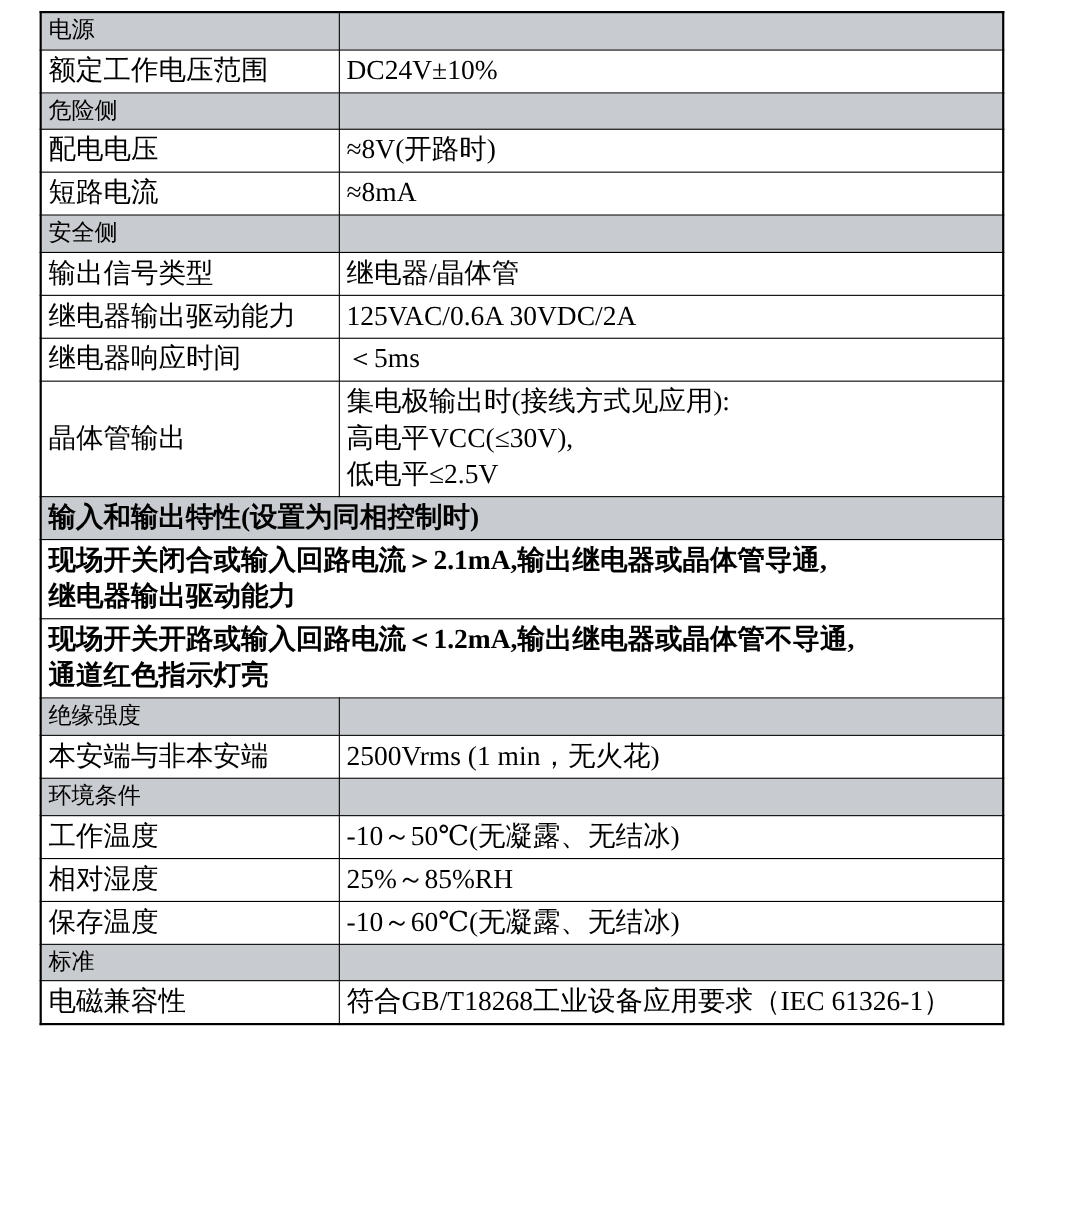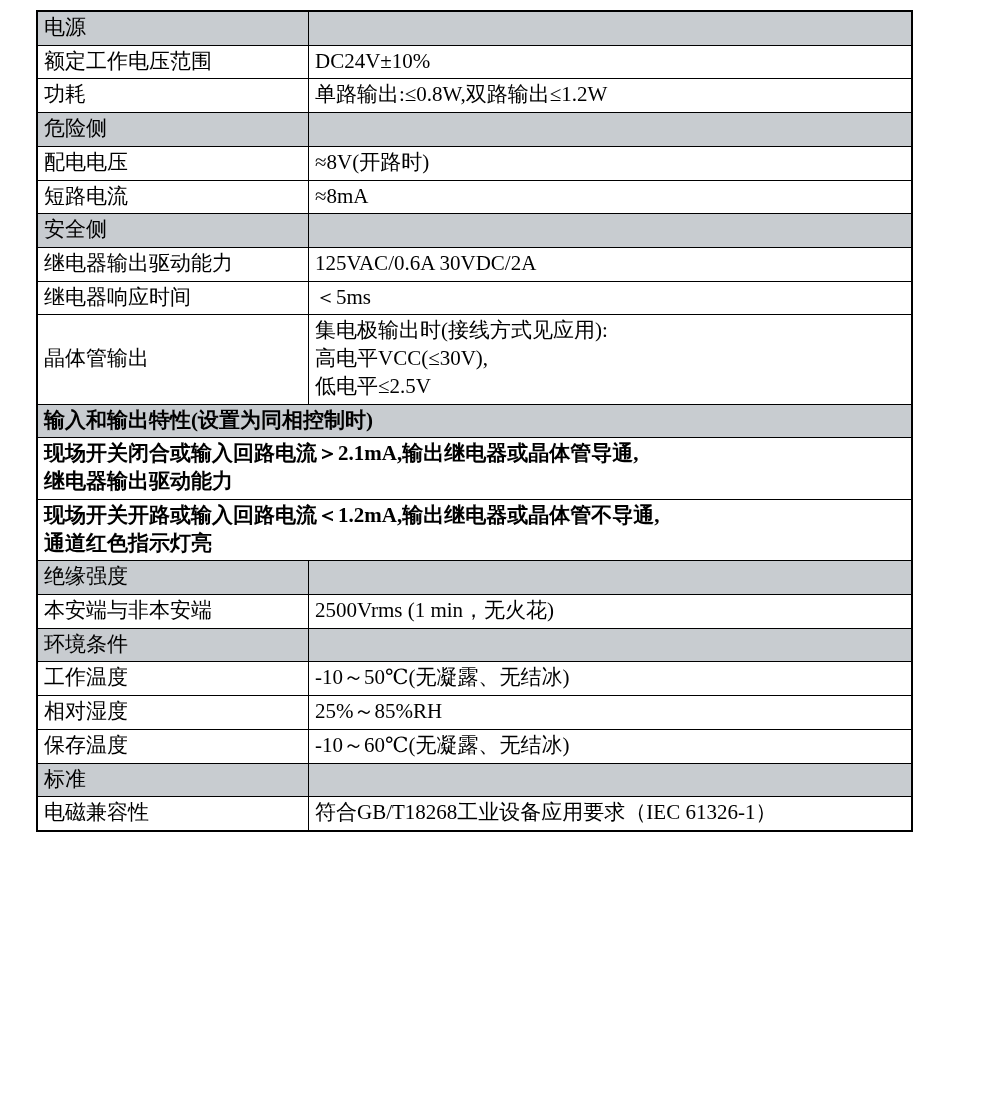--- a/index.html
+++ b/index.html
@@ -22,21 +22,21 @@
   }
   table.spec {
     border-collapse: collapse;
     width: 877px;
     table-layout: fixed;
     border: 2px solid #000;
   }
   table.spec td {
     border: 1px solid #000;
     padding: 2px 6px 3px 6px;
-    font-size: 21px;
+    font-size: 25px;
     line-height: 1.32;
     vertical-align: middle;
     white-space: nowrap;
     overflow: hidden;
   }
   td.label {
     width: 258px;
   }
   tr.section td {
     background: #c8ccd0;
@@ -70,24 +70,20 @@
       <tr class="section">
         <td class="label">电源</td>
         <td></td>
       </tr>
 
       <tr>
         <td class="label">额定工作电压范围</td>
         <td>DC24V±10%</td>
       </tr>
 
-      <tr>
-        <td class="label">功耗</td>
-        <td>单路输出:≤0.8W,双路输出≤1.2W</td>
-      </tr>
 
       <tr class="section">
         <td class="label">危险侧</td>
         <td></td>
       </tr>
 
 
       <tr>
         <td class="label">配电电压</td>
         <td>≈8V(开路时)</td>
@@ -96,20 +92,24 @@
       <tr>
         <td class="label">短路电流</td>
         <td>≈8mA</td>
       </tr>
 
       <tr class="section">
         <td class="label">安全侧</td>
         <td></td>
       </tr>
 
+      <tr>
+        <td class="label">输出信号类型</td>
+        <td>继电器/晶体管</td>
+      </tr>
 
       <tr>
         <td class="label">继电器输出驱动能力</td>
         <td>125VAC/0.6A    30VDC/2A</td>
       </tr>
 
       <tr>
         <td class="label">继电器响应时间</td>
         <td>＜5ms</td>
       </tr>

